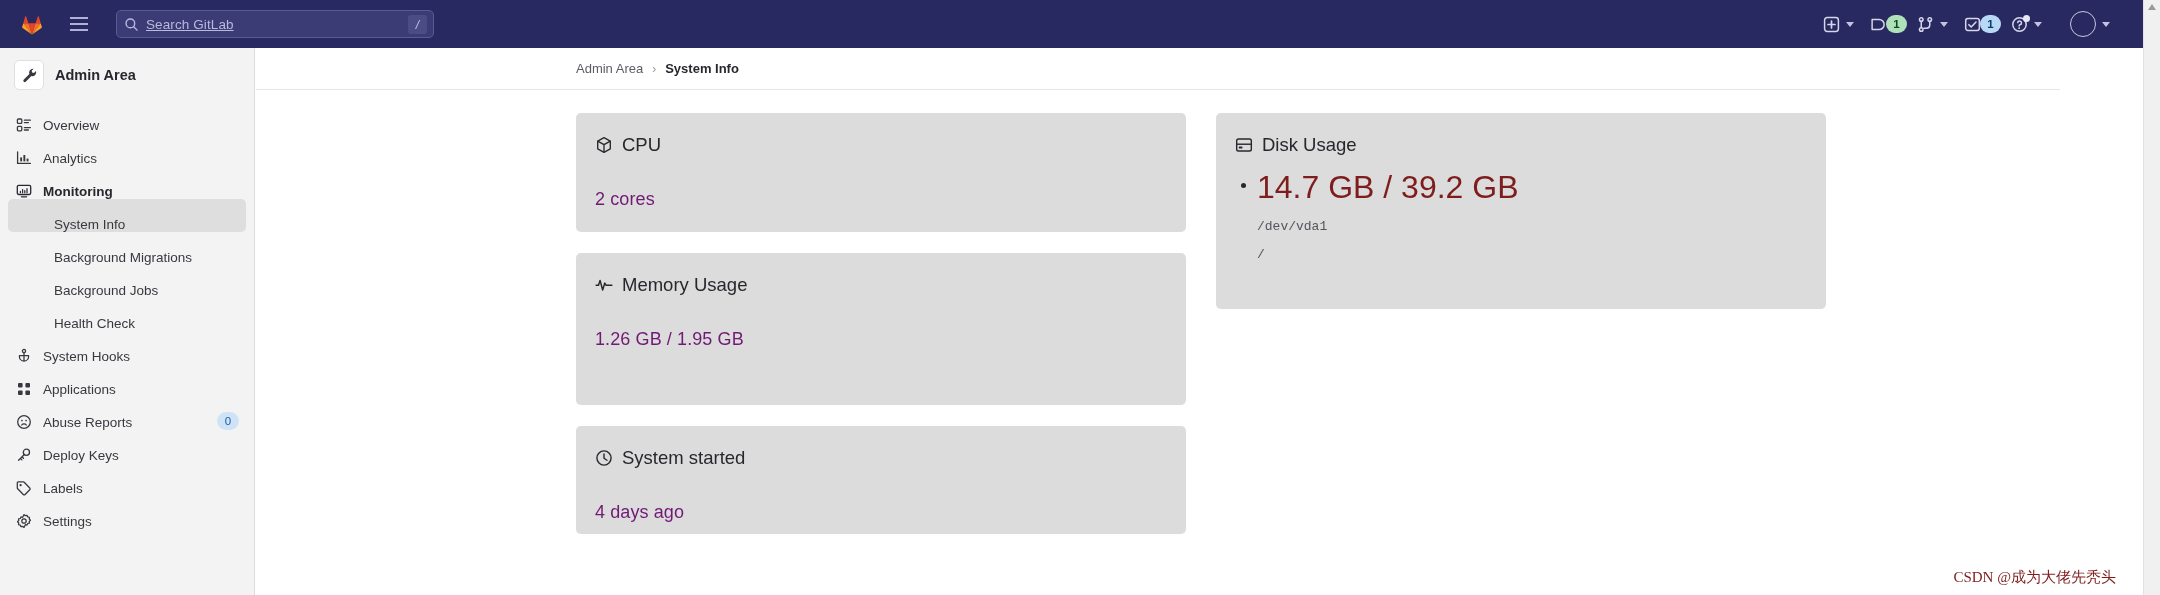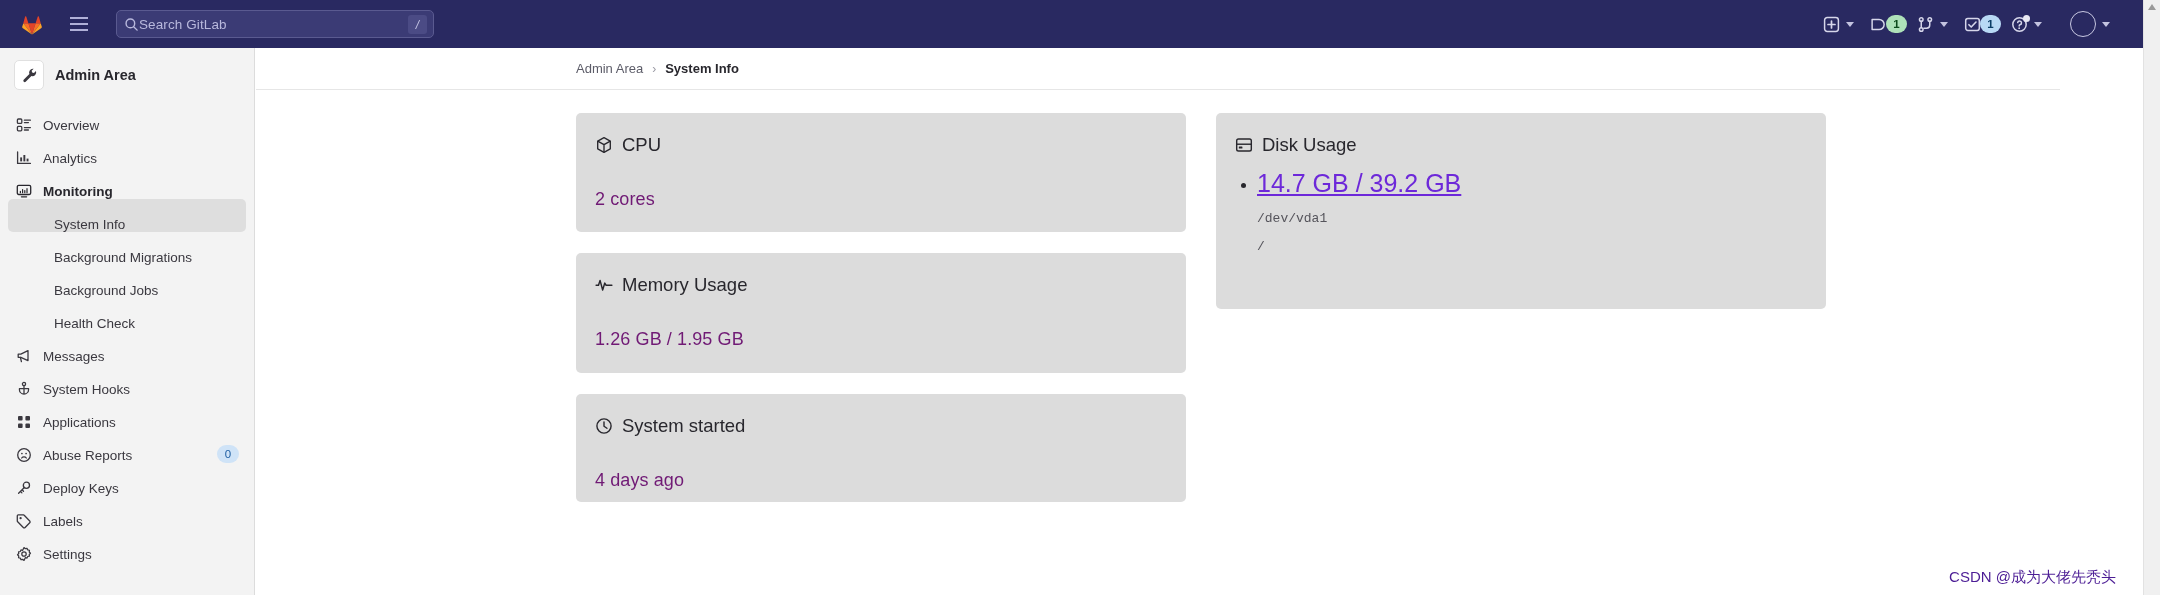--- a/index.html
+++ b/index.html
@@ -35,21 +35,21 @@
     background: #3b3b75;
     border: 1px solid #5a5a90;
     border-radius: 5px;
     display: flex; align-items: center;
     padding: 0 7px;
     position: relative;
   }
   .search-wrap .s-icon { width: 15px; height: 15px; flex: 0 0 auto; }
   .search-text {
     color: #b9b9dd; font-size: 13.5px;
-    letter-spacing: .1px;
+    margin-left: 7px; letter-spacing: .1px; text-decoration: underline;
   }
   .slash-key {
     position: absolute; right: 6px; top: 4px;
     width: 19px; height: 19px;
     background: #4b4b85; border-radius: 3px;
     color: #c5c5e4; font-size: 12px;
     display: flex; align-items: center; justify-content: center;
     font-style: italic;
   }
 
@@ -163,41 +163,41 @@
   .card-head {
     display: flex; align-items: center; gap: 9px;
     color: #28272d; font-size: 18.5px; font-weight: 400;
   }
   .card-head .c-ico { width: 18px; height: 18px; display: block; }
   .card-value {
     font-size: 18px; color: #701a75;
     margin-top: 33px; font-weight: 400; letter-spacing: .1px;
   }
   .card.cpu    { height: 119px; }
-  .card.mem    { height: 120px; }
+  .card.mem    { height: 152px; }
   .card.boot   { height: 108px; }
   .card.disk   { height: 196px; }
 
   .disk-list { list-style: none; margin-top: 13px; }
   .disk-li { position: relative; padding-left: 22px; }
   .disk-li::before {
     content: ""; position: absolute; left: 6px; top: 14px;
     width: 5px; height: 5px; border-radius: 50%; background: #28272d;
   }
-  .disk-main { font-size: 25px; color: #6d28d9; text-decoration: underline; }
+  .disk-main { font-size: 32px; color: #7f1d1d; }
   .disk-sub {
     font-family: "Liberation Mono", monospace;
     font-size: 13px; color: #55545b; margin-top: 13px;
   }
 
   
   .watermark {
     position: absolute; right: 44px; bottom: 8px;
-    color: #4c1d95; font-size: 15px;
-    font-family: Liberation Sans, sans-serif;
+    color: #7f1d1d; font-size: 15px;
+    font-family: Liberation Serif, serif;
     white-space: nowrap;
   }
 
   
   .scrollbar {
     position: absolute; top: 0; right: 0;
     width: 17px; height: 595px; background: #f0f0f0;
     border-left: 1px solid #e2e2e2;
   }
   .sb-up {
@@ -345,29 +345,20 @@
   <div class="nav-item sub">
     <span class="n-label">Background Migrations</span>
   </div>
   <div class="nav-item sub">
     <span class="n-label">Background Jobs</span>
   </div>
   <div class="nav-item sub">
     <span class="n-label">Health Check</span>
   </div>
 
-  <div class="nav-item">
-    <span class="n-ico">
-      <svg width="16" height="16" viewBox="0 0 16 16">
-        <path d="M2.2 6.2h2.6L12 2.6v10L4.8 9.3H2.2z" fill="none" stroke="#3a383f" stroke-width="1.3" stroke-linejoin="round"></path>
-        <path d="M4.4 9.4l1 4.2" stroke="#3a383f" stroke-width="1.3" stroke-linecap="round"></path>
-      </svg>
-    </span>
-    <span class="n-label">Messages</span>
-  </div>
 
   <div class="nav-item">
     <span class="n-ico">
       <svg width="16" height="16" viewBox="0 0 16 16">
         <circle cx="8" cy="3" r="1.6" fill="none" stroke="#3a383f" stroke-width="1.3"></circle>
         <path d="M8 4.7v7.6" stroke="#3a383f" stroke-width="1.3" stroke-linecap="round"></path>
         <path d="M3.4 7.6h9.2" stroke="#3a383f" stroke-width="1.3" stroke-linecap="round"></path>
         <path d="M3.4 8.4a4.6 4.6 0 0 0 9.2 0" fill="none" stroke="#3a383f" stroke-width="1.3" stroke-linecap="round"></path>
       </svg>
     </span>

